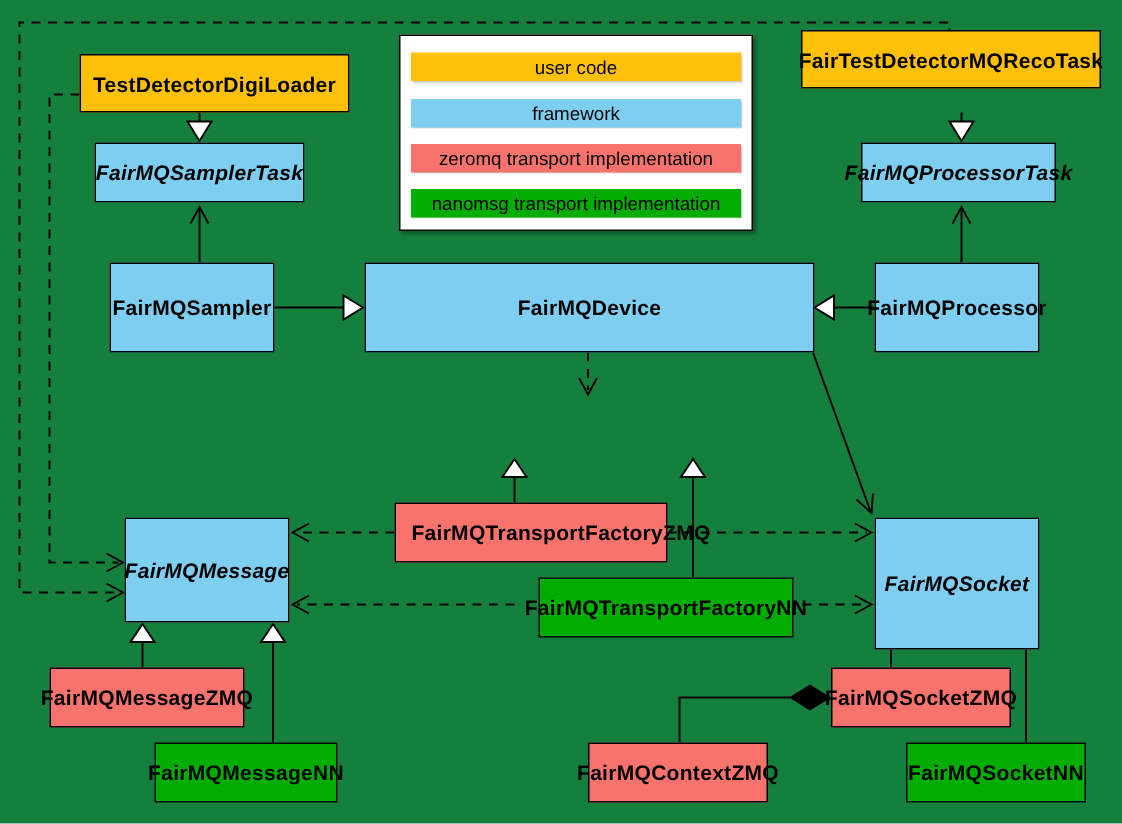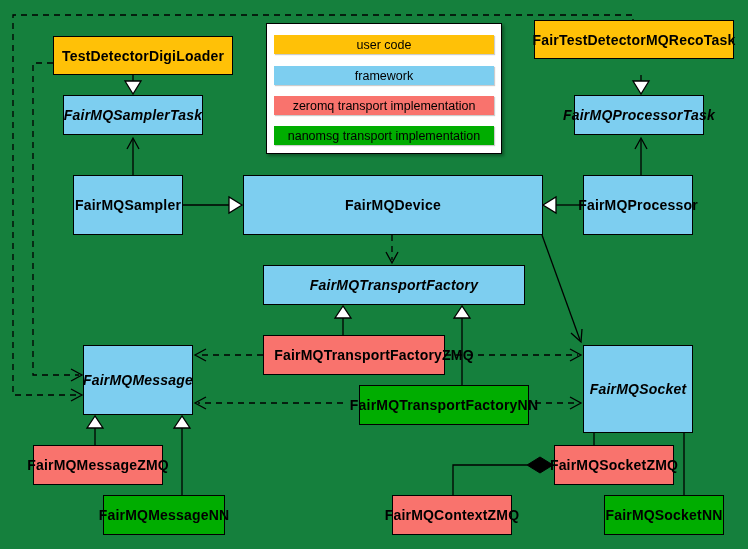--- a/index.html
+++ b/index.html
@@ -149,21 +149,20 @@
     <div class="legend-bar" style="top: 102px; background-color: rgb(0, 173, 0);">nanomsg transport implementation</div>
   </div>
 
   <div class="node" style="left: 53px; top: 36px; width: 180px; height: 39px; background-color: rgb(255, 193, 7);">TestDetectorDigiLoader</div>
   <div class="node abstract" style="left: 63px; top: 95px; width: 140px; height: 40px; background-color: rgb(125, 206, 240);">FairMQSamplerTask</div>
   <div class="node" style="left: 73px; top: 175px; width: 110px; height: 60px; background-color: rgb(125, 206, 240);">FairMQSampler</div>
   <div class="node" style="left: 243px; top: 175px; width: 300px; height: 60px; background-color: rgb(125, 206, 240);">FairMQDevice</div>
   <div class="node" style="left: 583px; top: 175px; width: 110px; height: 60px; background-color: rgb(125, 206, 240);">FairMQProcessor</div>
   <div class="node" style="left: 534px; top: 20px; width: 200px; height: 39px; background-color: rgb(255, 193, 7);">FairTestDetectorMQRecoTask</div>
   <div class="node abstract" style="left: 574px; top: 95px; width: 130px; height: 40px; background-color: rgb(125, 206, 240);">FairMQProcessorTask</div>
-  <div class="node abstract" style="left: 263px; top: 265px; width: 262px; height: 40px; background-color: rgb(125, 206, 240);">FairMQTransportFactory</div>
   <div class="node" style="left: 263px; top: 335px; width: 182px; height: 40px; background-color: rgb(249, 115, 109); padding-left: 40px;">FairMQTransportFactoryZMQ</div>
   <div class="node" style="left: 343px; top: 385px; width: 170px; height: 40px; background-color: rgb(0, 173, 0); margin-left: 16px;">FairMQTransportFactoryNN</div>
   <div class="node abstract" style="left: 83px; top: 345px; width: 110px; height: 70px; background-color: rgb(125, 206, 240);">FairMQMessage</div>
   <div class="node abstract" style="left: 583px; top: 345px; width: 110px; height: 88px; background-color: rgb(125, 206, 240);">FairMQSocket</div>
   <div class="node" style="left: 33px; top: 445px; width: 130px; height: 40px; background-color: rgb(249, 115, 109);">FairMQMessageZMQ</div>
   <div class="node" style="left: 103px; top: 495px; width: 122px; height: 40px; background-color: rgb(0, 173, 0);">FairMQMessageNN</div>
   <div class="node" style="left: 554px; top: 445px; width: 120px; height: 40px; background-color: rgb(249, 115, 109);">FairMQSocketZMQ</div>
   <div class="node" style="left: 392px; top: 495px; width: 120px; height: 40px; background-color: rgb(249, 115, 109);">FairMQContextZMQ</div>
   <div class="node" style="left: 604px; top: 495px; width: 120px; height: 40px; background-color: rgb(0, 173, 0);">FairMQSocketNN</div>
 

